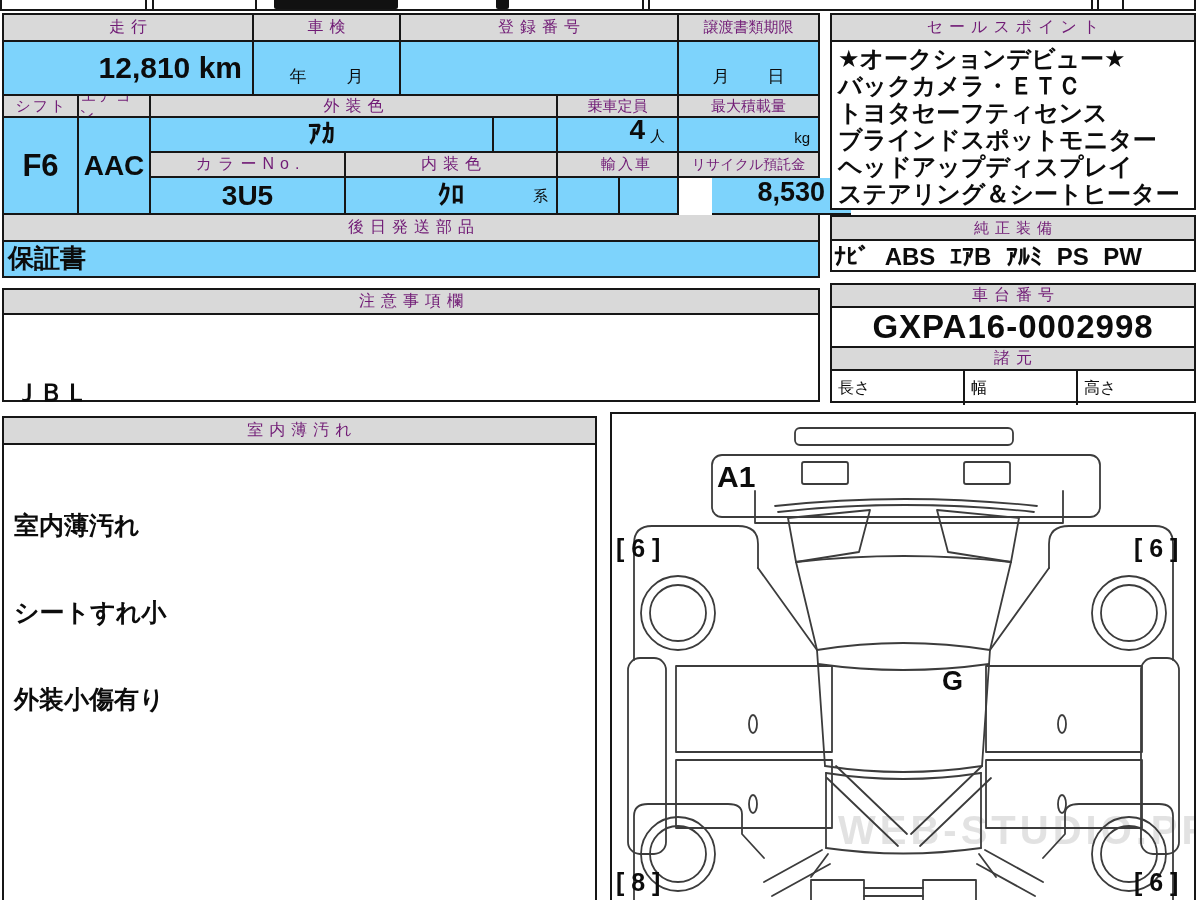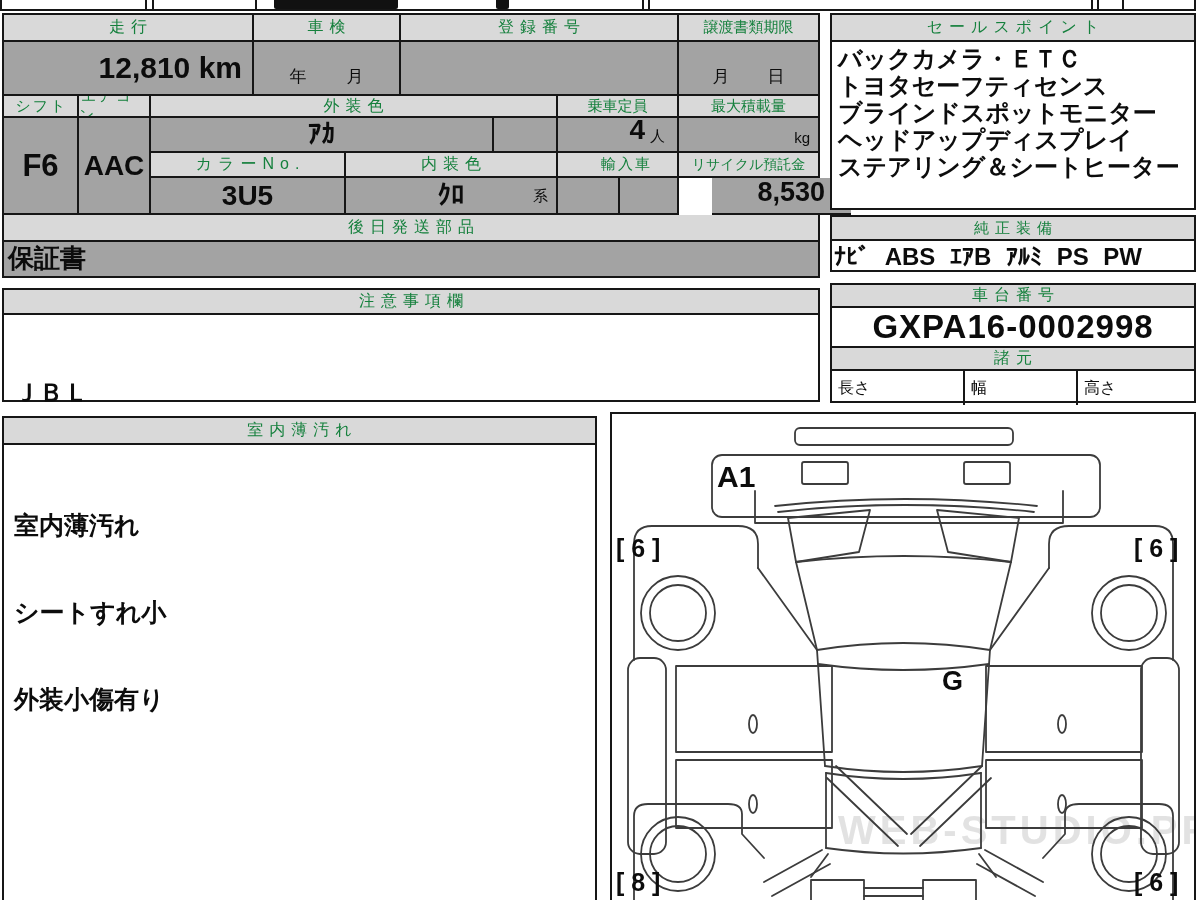--- a/index.html
+++ b/index.html
@@ -2,24 +2,24 @@
 <html><head>
 <meta charset="utf-8">
 <style>
   html,body{margin:0;padding:0;background:#ffffff;}
   #sheet{
     position:relative;width:1200px;height:900px;overflow:hidden;background:#fff;
     font-family:"Liberation Sans","DejaVu Sans",sans-serif;color:#0c0c0c;
   }
   .box{position:absolute;box-sizing:border-box;border:2px solid #161616;background:#fff;}
   .nbb{border-bottom:none;}
-  .c{position:absolute;box-sizing:border-box;border-right:2px solid #161616;border-bottom:2px solid #161616;background:#a3a3a3;overflow:hidden;}
+  .c{position:absolute;box-sizing:border-box;border-right:2px solid #161616;border-bottom:2px solid #161616;background:#7dd3fc;overflow:hidden;}
   .c.nr{border-right:none;}
   .c.nb{border-bottom:none;}
-  .h{background:#d9d9d9;display:flex;align-items:center;justify-content:center;font-size:16px;font-weight:500;color:#15803d;}
+  .h{background:#d9d9d9;display:flex;align-items:center;justify-content:center;font-size:16px;font-weight:500;color:#701a75;}
   .sp{letter-spacing:6px;text-indent:6px;}
   .sp2{letter-spacing:2px;text-indent:2px;}
   .tight{letter-spacing:0;font-size:15px;}
   .val{display:flex;align-items:center;justify-content:center;font-weight:bold;}
   .bot{align-items:flex-end;padding-bottom:5px;}
   .right{justify-content:flex-end;}
   .unit{font-weight:normal;font-size:15px;margin-left:5px;}
   .lines{font-weight:bold;font-size:25px;line-height:29px;padding:5px 10px;white-space:pre;}
   
   #topstrip{position:absolute;left:0;top:0;width:1196px;height:11px;box-sizing:border-box;border-left:2px solid #161616;border-right:2px solid #161616;border-bottom:2px solid #161616;background:#fff;}
@@ -146,20 +146,21 @@
       </div>
 
     <div class="c nr nb" style="left:0;top:227px;width:814px;height:34px;font-weight:bold;font-size:26px;line-height:33px;padding-left:4px;"><span>保証書</span></div>
   </div>
 
   <div class="box" style="left:830px;top:13px;width:366px;height:197px;">
     <div class="h sp" style="height:25px;border-bottom:2px solid #161616;">
         <span>セールスポイント</span>
       </div>
     <div style="padding:3px 6px;font-weight:bold;font-size:24px;line-height:27px;">
+      <div>★オークションデビュー★</div>
       <div>バックカメラ・ＥＴＣ</div>
       <div>トヨタセーフティセンス</div>
       <div>ブラインドスポットモニター</div>
       <div>ヘッドアップディスプレイ</div>
       <div>ステアリング＆シートヒーター</div>
     </div>
   </div>
 
   <div class="box" style="left:830px;top:215px;width:366px;height:57px;">
     <div class="h sp" style="height:22px;font-size:15px;border-bottom:2px solid #161616;">

